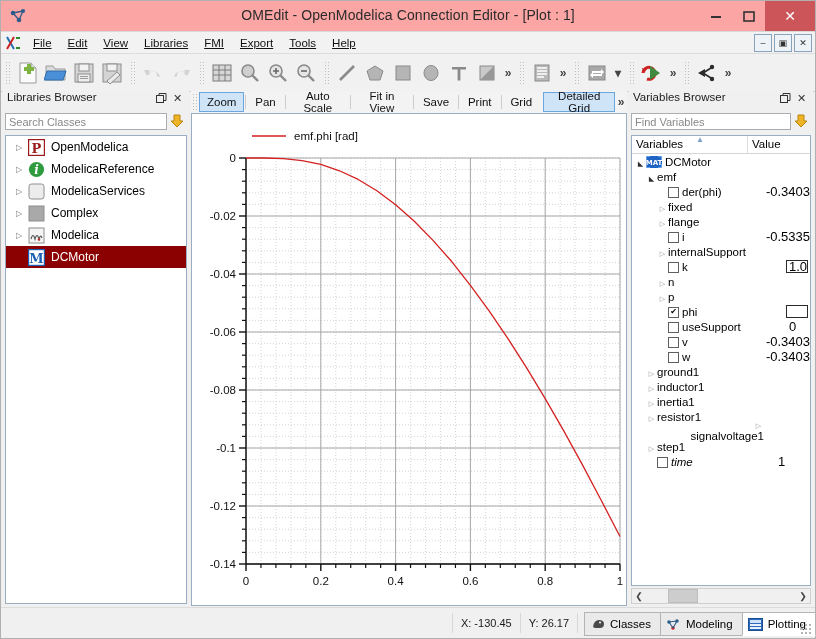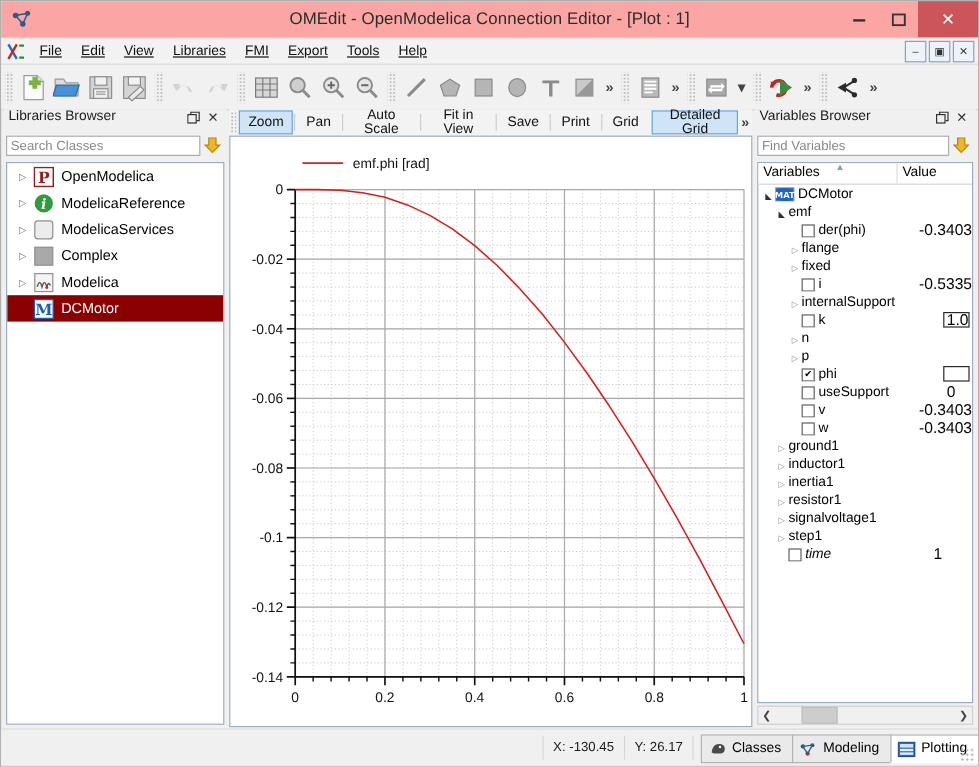--- a/index.html
+++ b/index.html
@@ -677,28 +677,28 @@
             <div class="vrow">
               <div class="vname" style="padding-left: 36px;">
                 <div class="cbx"></div>
                 <span>der(phi)</span>
               </div>
               <div class="vval">-0.3403</div>
             </div>
             <div class="vrow">
               <div class="vname" style="padding-left: 25px;">
                 <div class="varrow">▷</div>
+                <span>fixed</span>
+              </div>
+              <div class="vval"></div>
+            </div>
+            <div class="vrow">
+              <div class="vname" style="padding-left: 25px;">
+                <div class="varrow">▷</div>
                 <span>flange</span>
-              </div>
-              <div class="vval"></div>
-            </div>
-            <div class="vrow">
-              <div class="vname" style="padding-left: 25px;">
-                <div class="varrow">▷</div>
-                <span>fixed</span>
               </div>
               <div class="vval"></div>
             </div>
             <div class="vrow">
               <div class="vname" style="padding-left: 36px;">
                 <div class="cbx"></div>
                 <span>i</span>
               </div>
               <div class="vval">-0.5335</div>
             </div>
@@ -780,21 +780,21 @@
               <div class="vval"></div>
             </div>
             <div class="vrow">
               <div class="vname" style="padding-left: 14px;">
                 <div class="varrow">▷</div>
                 <span>resistor1</span>
               </div>
               <div class="vval"></div>
             </div>
             <div class="vrow">
-              <div class="vname" style="padding-left: 14px;">
+              <div class="vname" style="padding-left: 14px; flex-direction: column;">
                 <div class="varrow">▷</div>
                 <span>signalvoltage1</span>
               </div>
               <div class="vval"></div>
             </div>
             <div class="vrow">
               <div class="vname" style="padding-left: 14px;">
                 <div class="varrow">▷</div>
                 <span>step1</span>
               </div>

